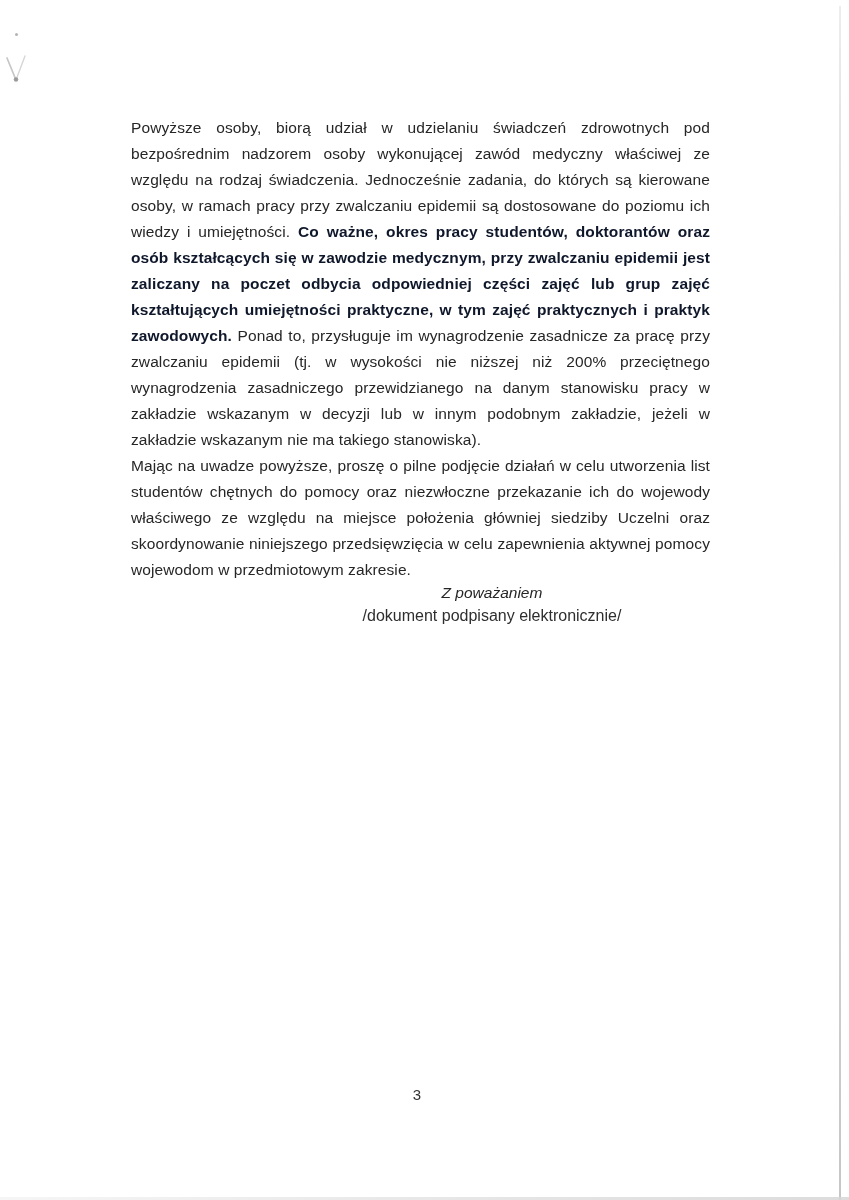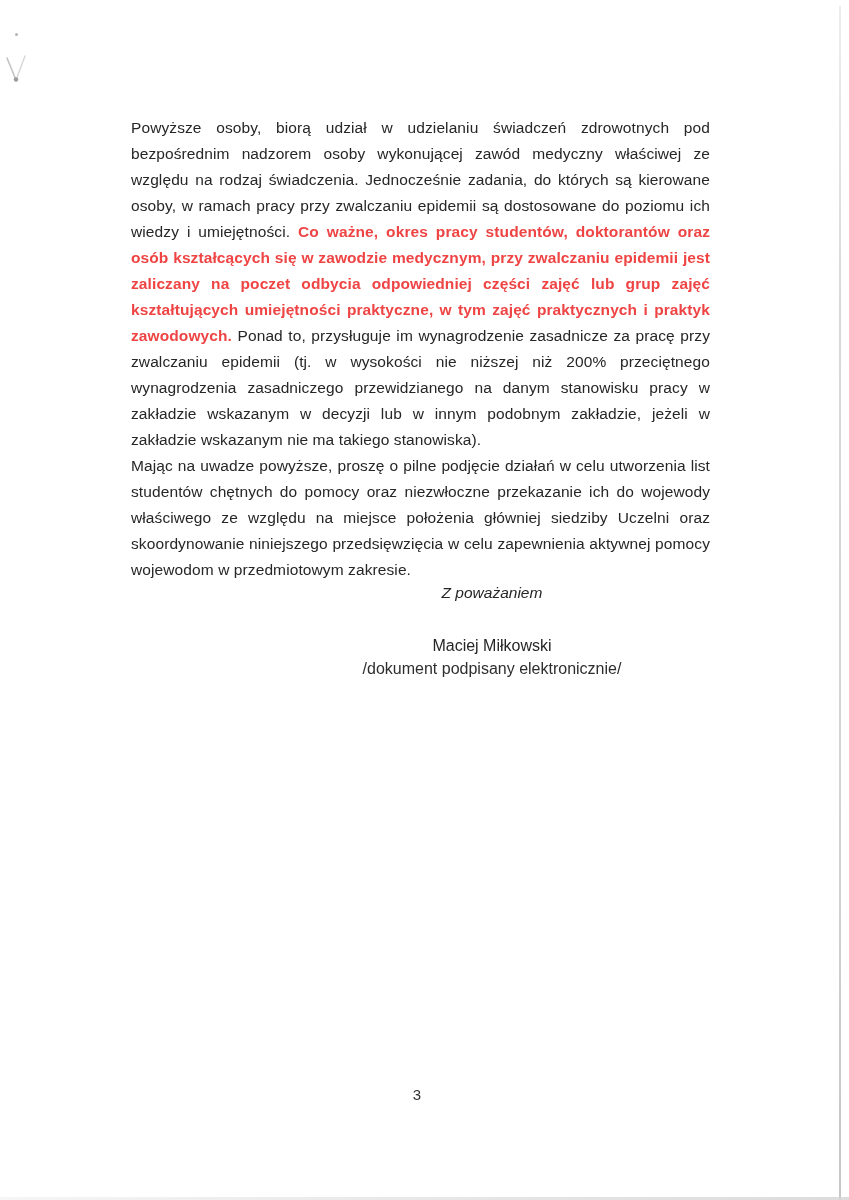--- a/index.html
+++ b/index.html
@@ -19,21 +19,21 @@
   .letter-body {
     position: absolute;
     left: 131px; top: 115px;
     width: 579px;
     font-size: 15.5px;
     line-height: 26px;
     text-align: justify;
     letter-spacing: 0.1px;
   }
   .letter-body p { margin: 0; padding: 0; }
-  .bold-passage { font-weight: 700; color: #ef4444; margin-top: 40px; }
+  .bold-passage { font-weight: 700; color: #0f172a; margin-top: 40px; }
   .closing-block {
     position: absolute;
     top: 580px; left: 342px; width: 300px;
     text-align: center;
   }
   .valediction {
     font-style: italic;
     font-size: 15.5px;
     line-height: 26px;
     text-align: center;
@@ -102,21 +102,20 @@
     </svg>
   </span>
 
   <div class="letter-body">
     <p><span>Powyższe osoby, biorą udział w udzielaniu świadczeń zdrowotnych pod bezpośrednim nadzorem osoby wykonującej zawód medyczny właściwej ze względu na rodzaj świadczenia. Jednocześnie zadania, do których są kierowane osoby, w ramach pracy przy zwalczaniu epidemii są dostosowane do poziomu ich wiedzy i umiejętności. </span><span class="bold-passage">Co ważne, okres pracy studentów, doktorantów oraz osób kształcących się w zawodzie medycznym, przy zwalczaniu epidemii jest zaliczany na poczet odbycia odpowiedniej części zajęć lub grup zajęć kształtujących umiejętności praktyczne, w tym zajęć praktycznych i praktyk zawodowych.</span><span> Ponad to, przysługuje im wynagrodzenie zasadnicze za pracę przy zwalczaniu epidemii (tj. w wysokości nie niższej niż 200% przeciętnego wynagrodzenia zasadniczego przewidzianego na danym stanowisku pracy w zakładzie wskazanym w decyzji lub w innym podobnym zakładzie, jeżeli w zakładzie wskazanym nie ma takiego stanowiska).</span></p>
     <p>Mając na uwadze powyższe, proszę o pilne podjęcie działań w celu utworzenia list studentów chętnych do pomocy oraz niezwłoczne przekazanie ich do wojewody właściwego ze względu na miejsce położenia główniej siedziby Uczelni oraz skoordynowanie niniejszego przedsięwzięcia w celu zapewnienia aktywnej pomocy wojewodom w przedmiotowym zakresie.</p>
   </div>
 
   <div class="closing-block">
     <div class="valediction">Z poważaniem</div>
-    <div class="signer-name">Maciej Miłkowski</div>
     <div class="sig-note">/dokument podpisany elektronicznie/</div>
   </div>
 
   <div class="page-number">3</div>
 
   <div class="scan-edge-right"></div>
   <div class="scan-edge-bottom"></div>
 
 </div>
 

